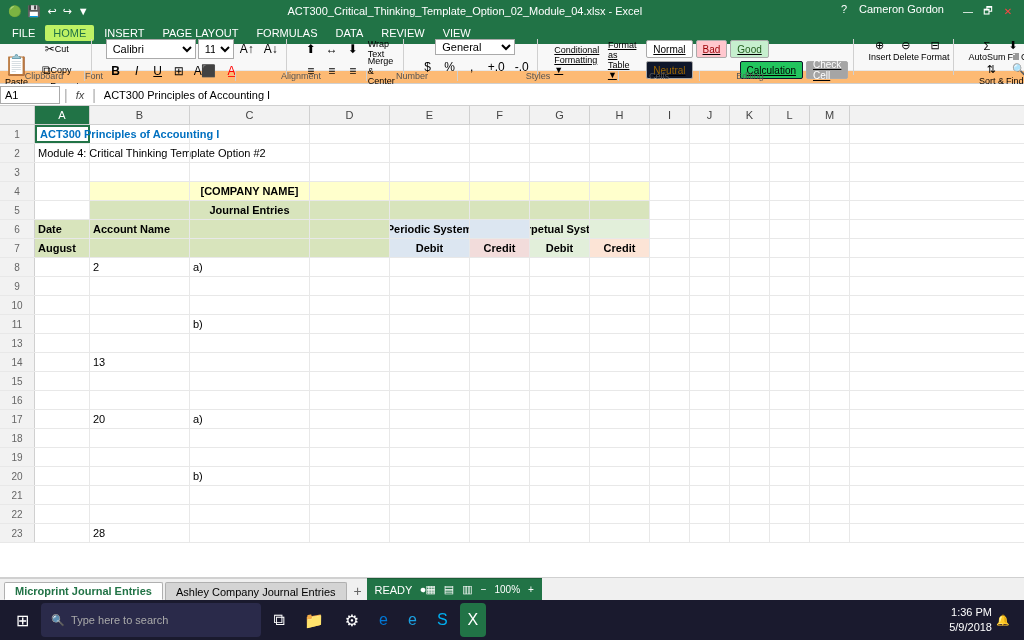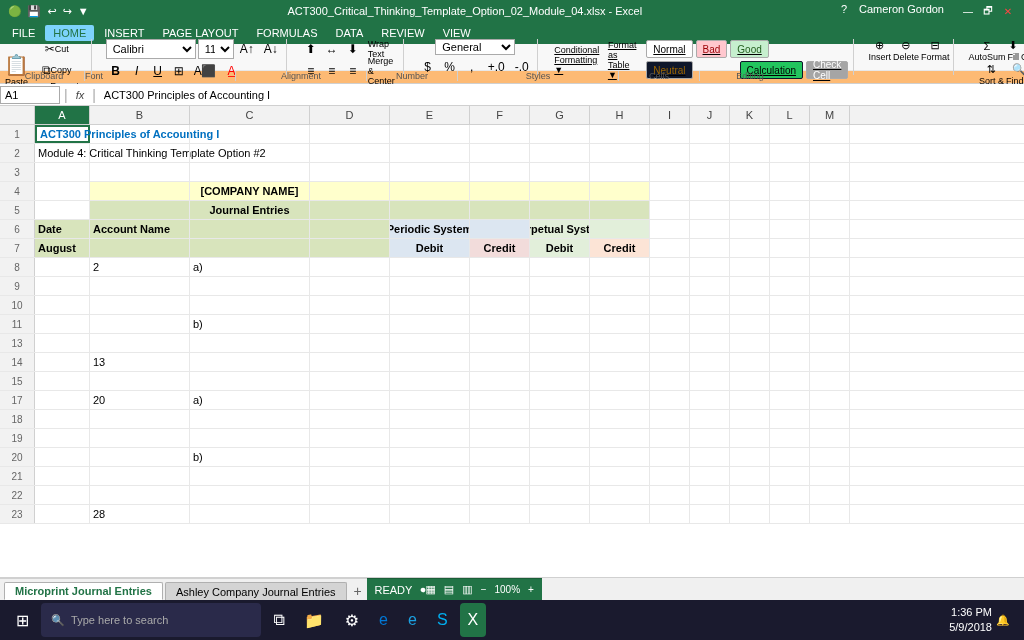--- a/index.html
+++ b/index.html
@@ -31,21 +31,21 @@
       align-items: center;
       padding: 0 4px;
       gap: 2px;
     }
     .menu-item {
       padding: 2px 8px;
       cursor: pointer;
       font-size: 11px;
       border-radius: 2px;
     }
-    .menu-item.active { background: #7dd3fc; color: #217346; }
+    .menu-item.active { background: #bef264; color: #217346; }
 
     
     #formula-bar {
       background: white;
       border-bottom: 1px solid #d0d0d0;
       height: 22px;
       display: flex;
       align-items: center;
       padding: 0 0;
       gap: 4px;
@@ -762,20 +762,36 @@
         <div class="cell c-F"></div>
         <div class="cell c-G"></div>
         <div class="cell c-H"></div>
         <div class="cell c-small"></div>
         <div class="cell c-small"></div>
         <div class="cell c-small"></div>
         <div class="cell c-small"></div>
         <div class="cell c-small"></div>
       </div>
 
+      <div class="sheet-row">
+        <div class="row-num">16</div>
+        <div class="cell c-A"></div>
+        <div class="cell c-B"></div>
+        <div class="cell c-C"></div>
+        <div class="cell c-D"></div>
+        <div class="cell c-E"></div>
+        <div class="cell c-F"></div>
+        <div class="cell c-G"></div>
+        <div class="cell c-H"></div>
+        <div class="cell c-small"></div>
+        <div class="cell c-small"></div>
+        <div class="cell c-small"></div>
+        <div class="cell c-small"></div>
+        <div class="cell c-small"></div>
+      </div>
 
       <div class="sheet-row">
         <div class="row-num">17</div>
         <div class="cell c-A"></div>
         <div class="cell c-B">20</div>
         <div class="cell c-C">a)</div>
         <div class="cell c-D"></div>
         <div class="cell c-E"></div>
         <div class="cell c-F"></div>
         <div class="cell c-G"></div>

